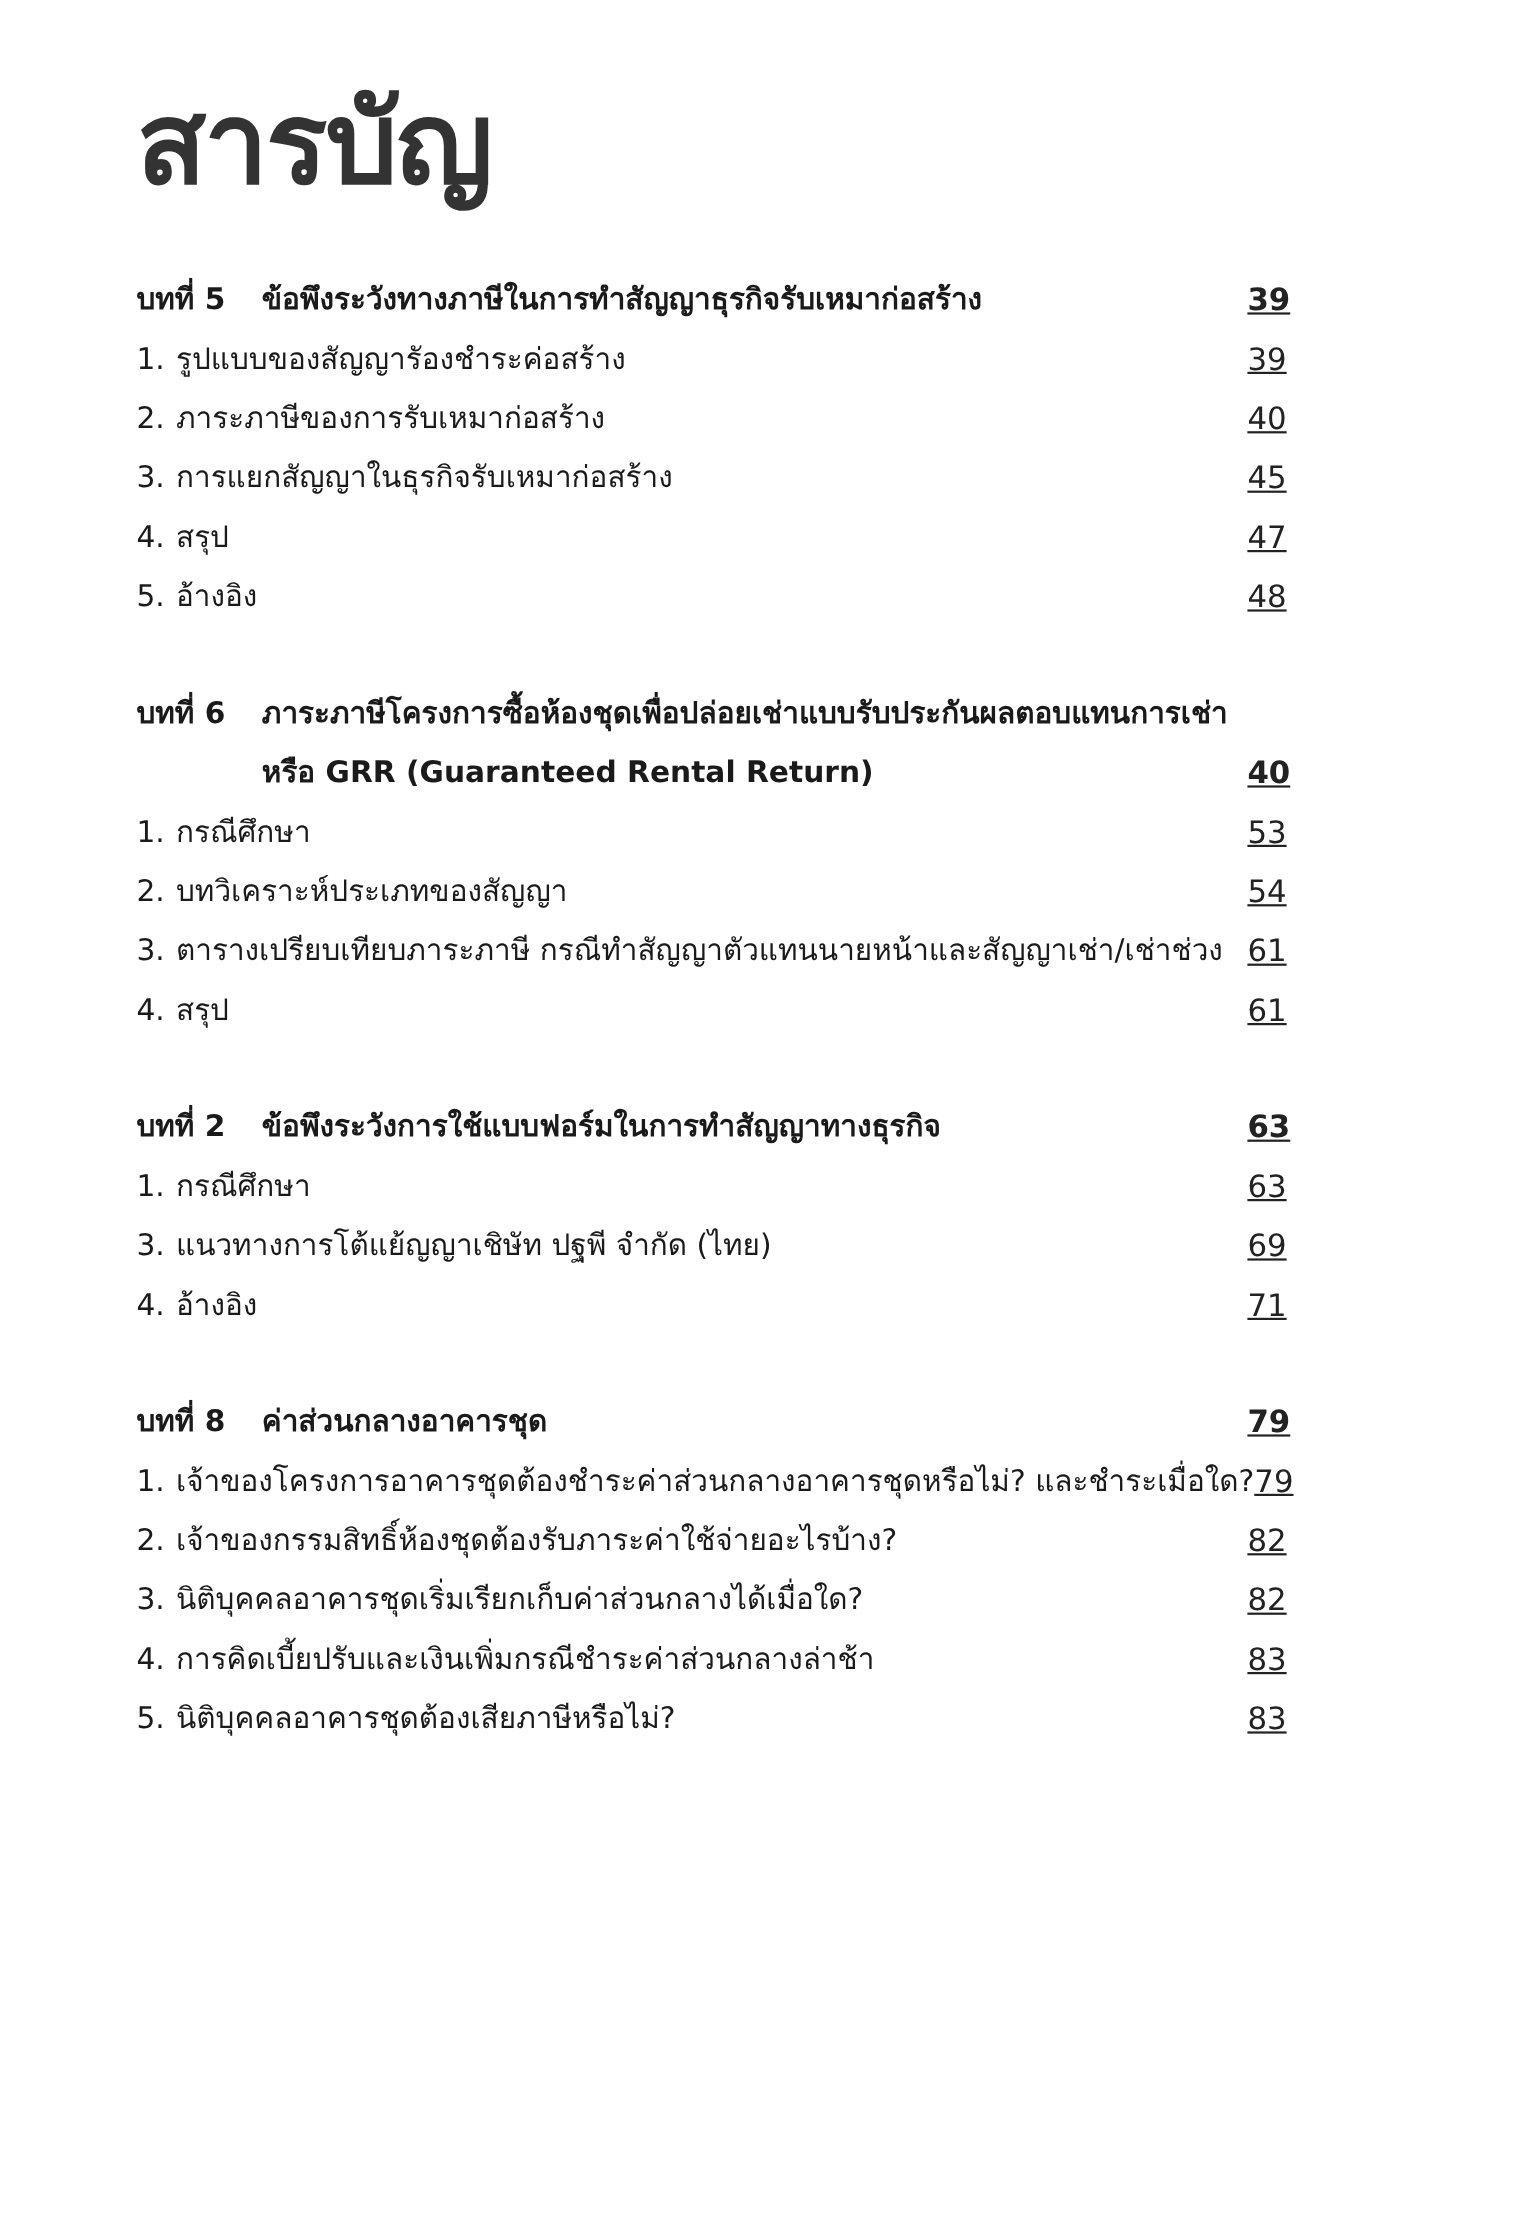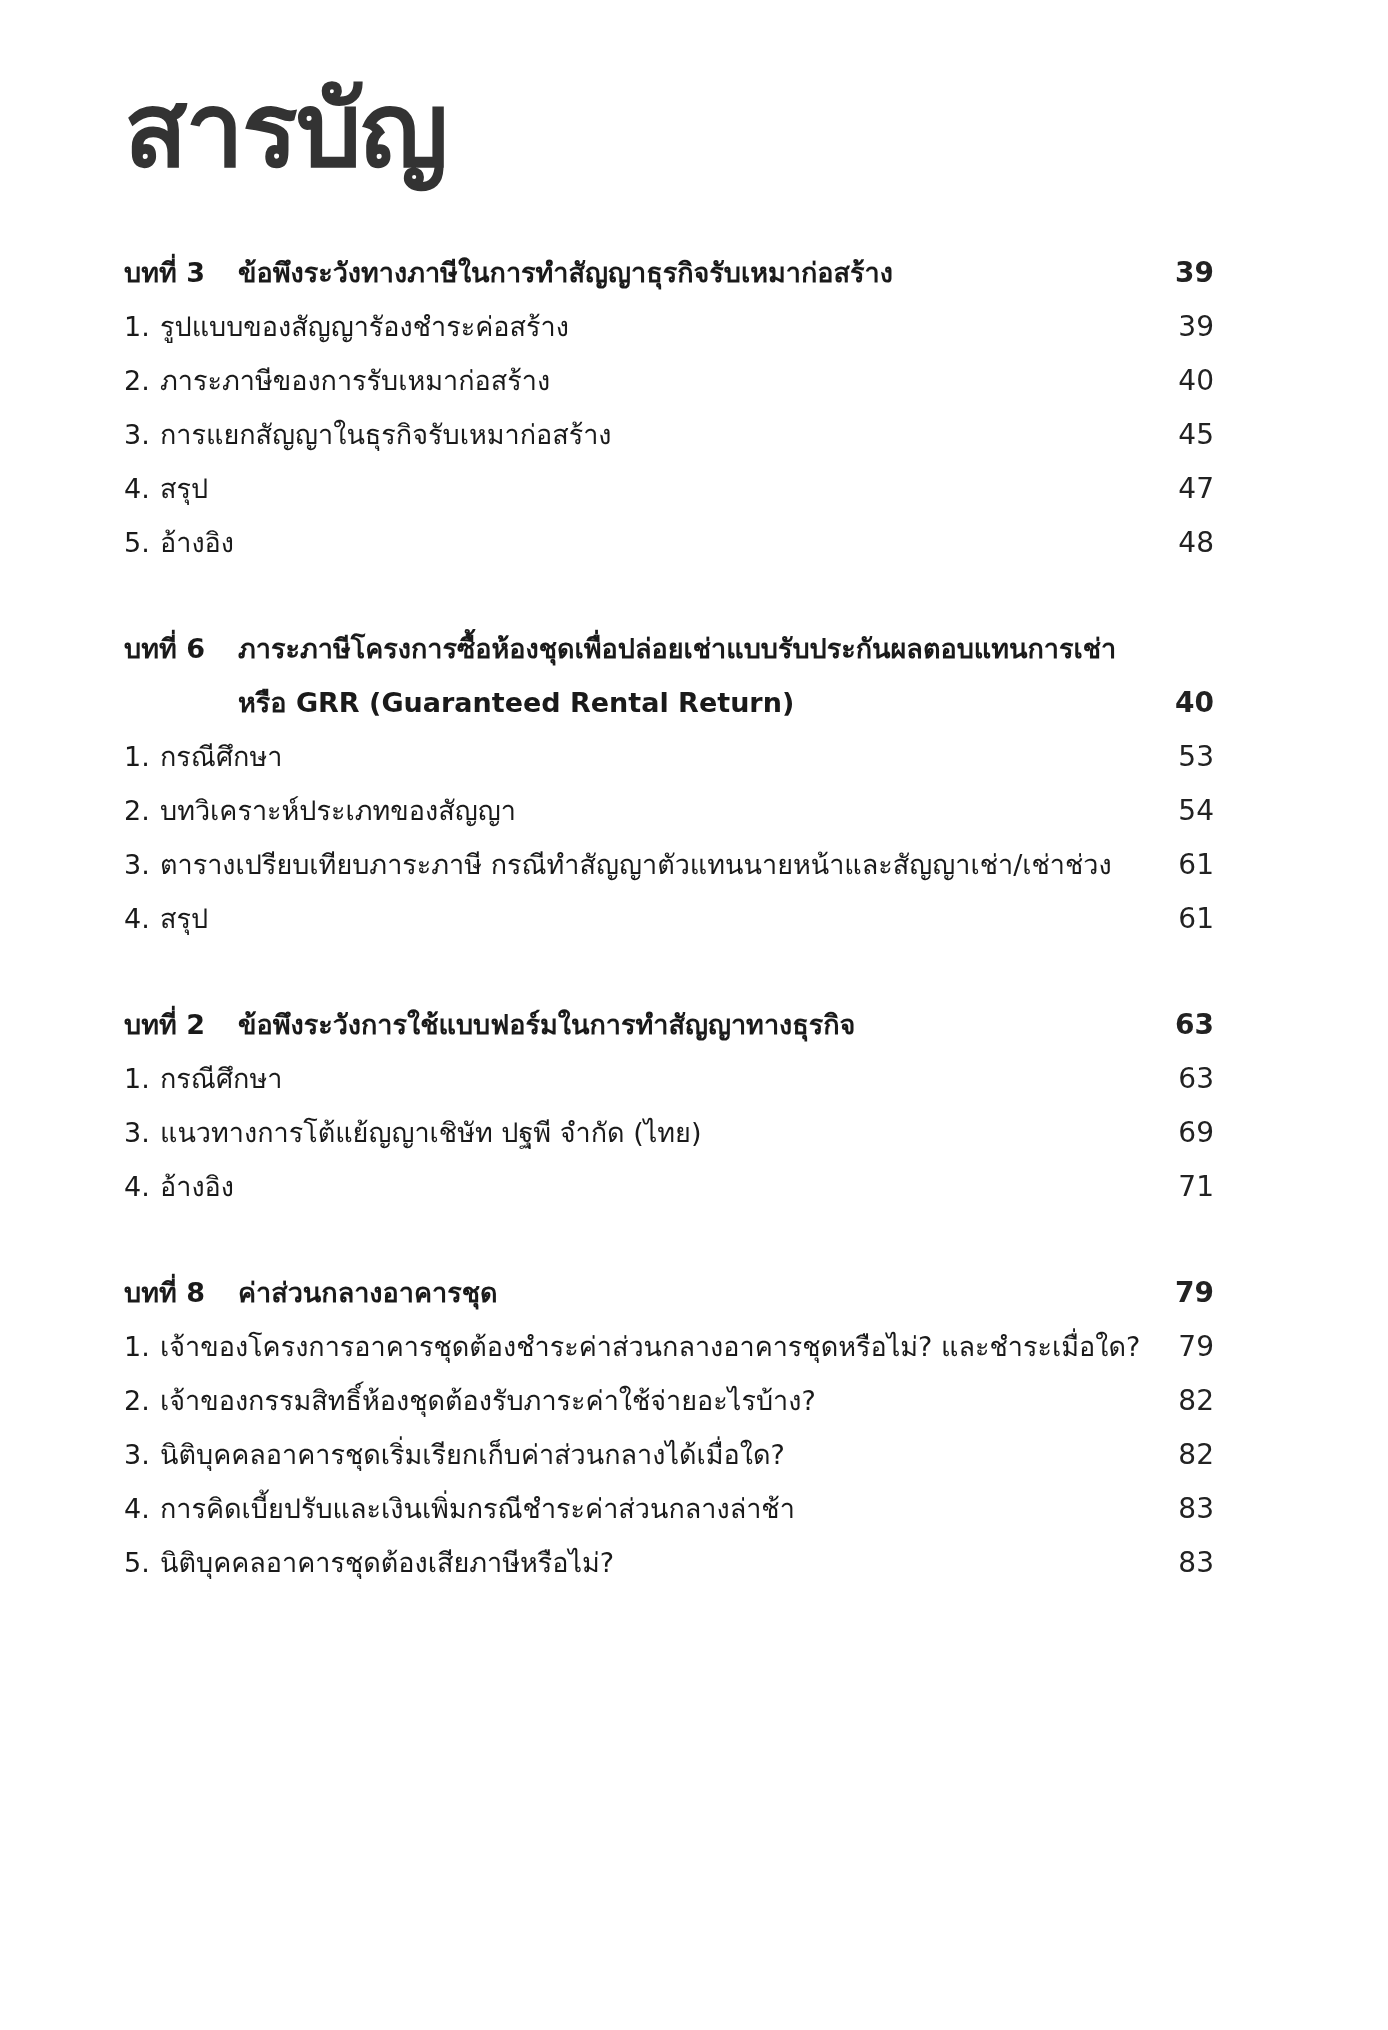--- a/index.html
+++ b/index.html
@@ -5,38 +5,38 @@
   html, body { margin:0; padding:0; background:#ffffff; }
   body { width:1388px; height:2030px; position:relative; overflow:hidden;
          font-family:"DejaVu Sans", "Liberation Sans", sans-serif; color:#1a1a1a; }
   .page { position:absolute; left:0; top:0; width:1320px; height:2030px;padding-left:13px; }
   .title { position:absolute; left:124px; top:78px; font-size:104px; font-weight:bold;
            color:#333333; letter-spacing:-2px; line-height:1; }
   .toc { position:absolute; left:124px; top:246px; width:1090px; }
   .chapter { margin-bottom:52px; }
   .row { display:flex; align-items:center; height:54px; font-size:27px; line-height:54px; }
   .row .text { flex:1; white-space:nowrap; overflow:visible; }
-  .row .page-no { width:80px; text-align:right; font-size:28px; color:#222; }
+  .row .page-no { width:80px; text-align:left; font-size:28px; color:#222;text-decoration:underline; }
   .row.head { font-weight:bold; }
   .row.head .page-no { font-weight:bold; }
   .row.head .num { display:inline-block; width:114px; }
   .row.cont { padding-left:114px; }
   .row .item-num { display:inline-block; width:36px; }
 </style>
 </head>
 <body>
 
 <div class="page">
   <div class="title">สารบัญ</div>
 
   <div class="toc">
 
     <div class="chapter">
       <div class="row head">
-        <span class="text"><span class="num">บทที่ 3</span><span>ข้อพึงระวังทางภาษีในการทำสัญญาธุรกิจรับเหมาก่อสร้าง</span></span>
+        <span class="text"><span class="num">บทที่ 5</span><span>ข้อพึงระวังทางภาษีในการทำสัญญาธุรกิจรับเหมาก่อสร้าง</span></span>
         <span class="page-no">39</span>
       </div>
       <div class="row">
           <span class="text"><span class="item-num">1.</span><span>รูปแบบของสัญญารัองชำระค่อสร้าง</span></span>
           <span class="page-no">39</span>
         </div>
       <div class="row">
           <span class="text"><span class="item-num">2.</span><span>ภาระภาษีของการรับเหมาก่อสร้าง</span></span>
           <span class="page-no">40</span>
         </div>

